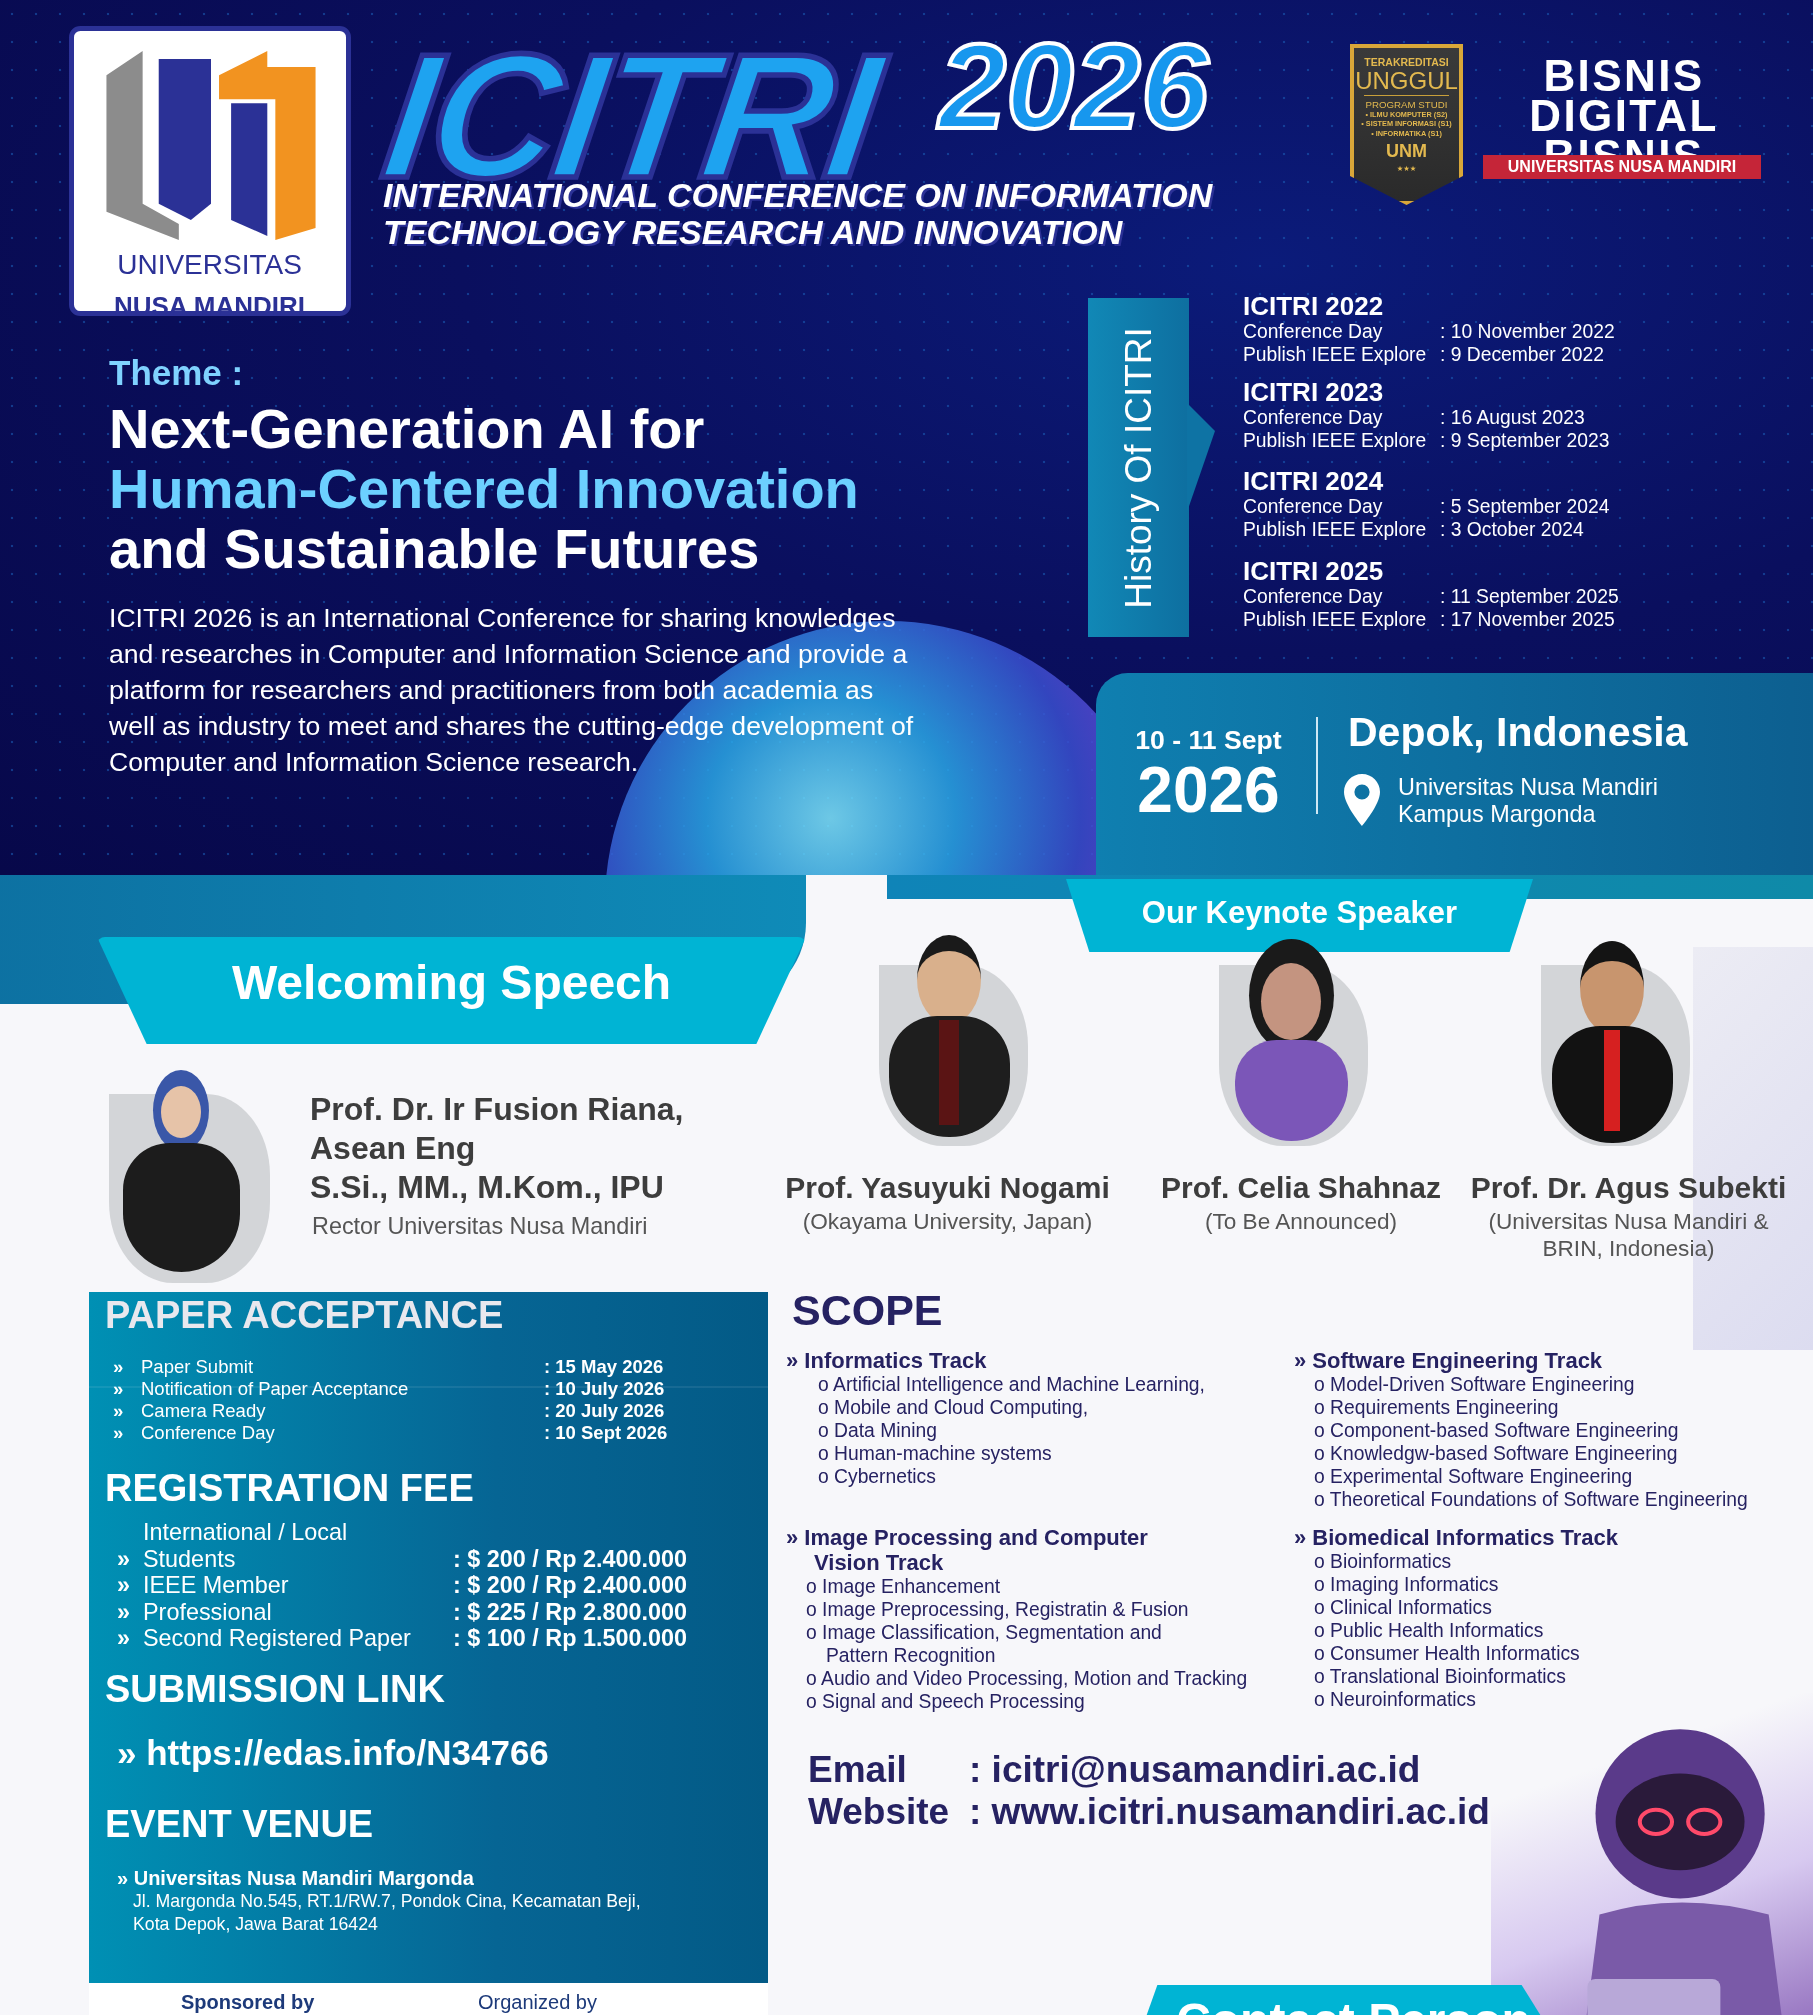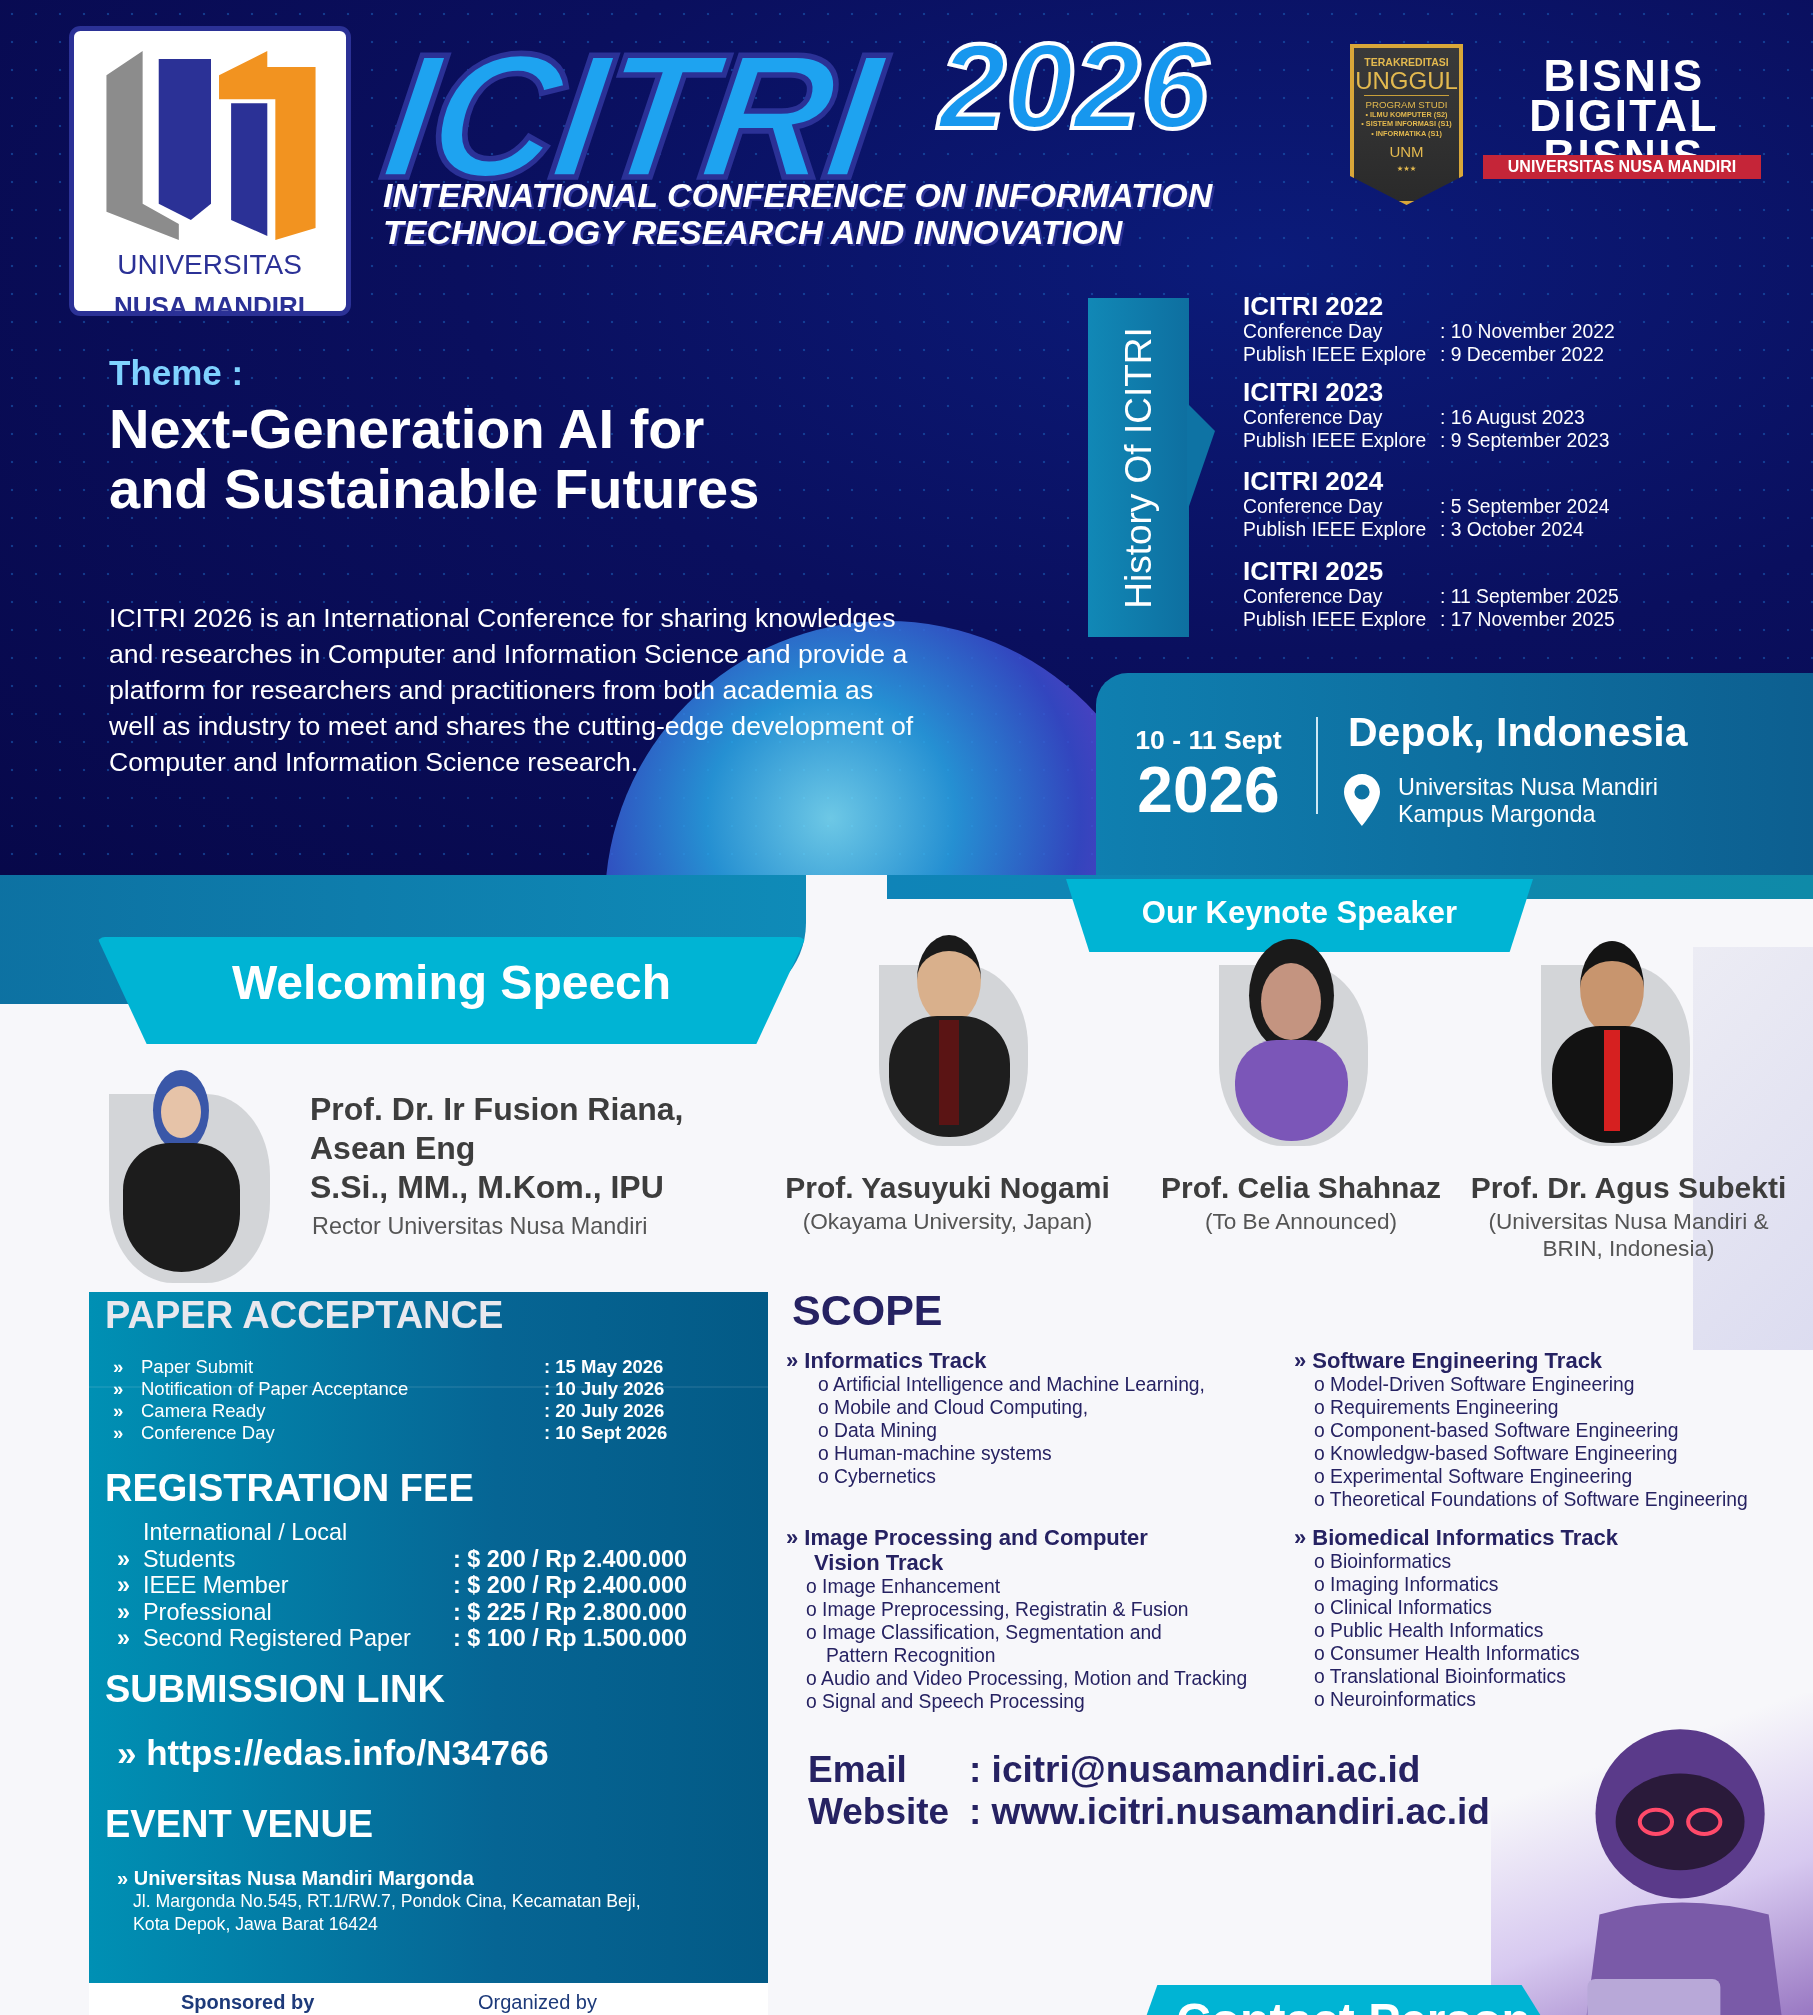--- a/index.html
+++ b/index.html
@@ -89,34 +89,35 @@
   <div>TECHNOLOGY RESEARCH AND INNOVATION</div>
 </div>
 
 <div class="abs badge">
   <div style="margin-top:8px;font-size:10.5px;font-weight:bold">TERAKREDITASI</div>
   <div style="font-size:24px;font-weight:normal;line-height:25px">UNGGUL</div>
   <div style="border-top:0.8px solid #c9a03a;margin:2.4px 9.7px 0;font-size:9.7px;font-weight:normal;padding-top:2.4px">PROGRAM STUDI</div>
   <div style="font-size:7.3px;font-weight:bold;line-height:9.7px">• ILMU KOMPUTER (S2)</div>
   <div style="font-size:7.3px;font-weight:bold;line-height:9.7px">• SISTEM INFORMASI (S1)</div>
   <div style="font-size:7.3px;font-weight:bold;line-height:9.7px">• INFORMATIKA (S1)</div>
-  <div style="font-size:15px;font-weight:normal;line-height:25px">UNM</div>
+  <div style="font-size:18px;font-weight:bold;line-height:25px">UNM</div>
   <div style="font-size:7.3px">★★★</div>
 </div>
 
 <div class="abs kdb">
   <div>BISNIS</div>
   <div>DIGITAL</div>
   <div>BISNIS</div>
 </div>
 <div class="abs kdb-bar">UNIVERSITAS NUSA MANDIRI</div>
 
 <div class="abs theme-label">Theme :</div>
 <div class="abs headline">
   <div>Next-Generation AI for</div>
+  <div class="hl2">Human-Centered Innovation</div>
   <div>and Sustainable Futures</div>
 </div>
 <div class="abs desc">ICITRI 2026 is an International Conference for sharing knowledges and researches in Computer and Information Science and provide a platform for researchers and practitioners from both academia as well as industry to meet and shares the cutting-edge development of Computer and Information Science research.</div>
 
 <div class="abs hist-bar"></div>
 <div class="abs" style="left:1187px;top:403px;width:0;height:0;border-top:28px solid transparent;border-left:28px solid #0e73a4;border-bottom:81px solid transparent"></div>
 <div class="abs hist-label">
     <span>History Of ICITRI</span>
   </div>
 

